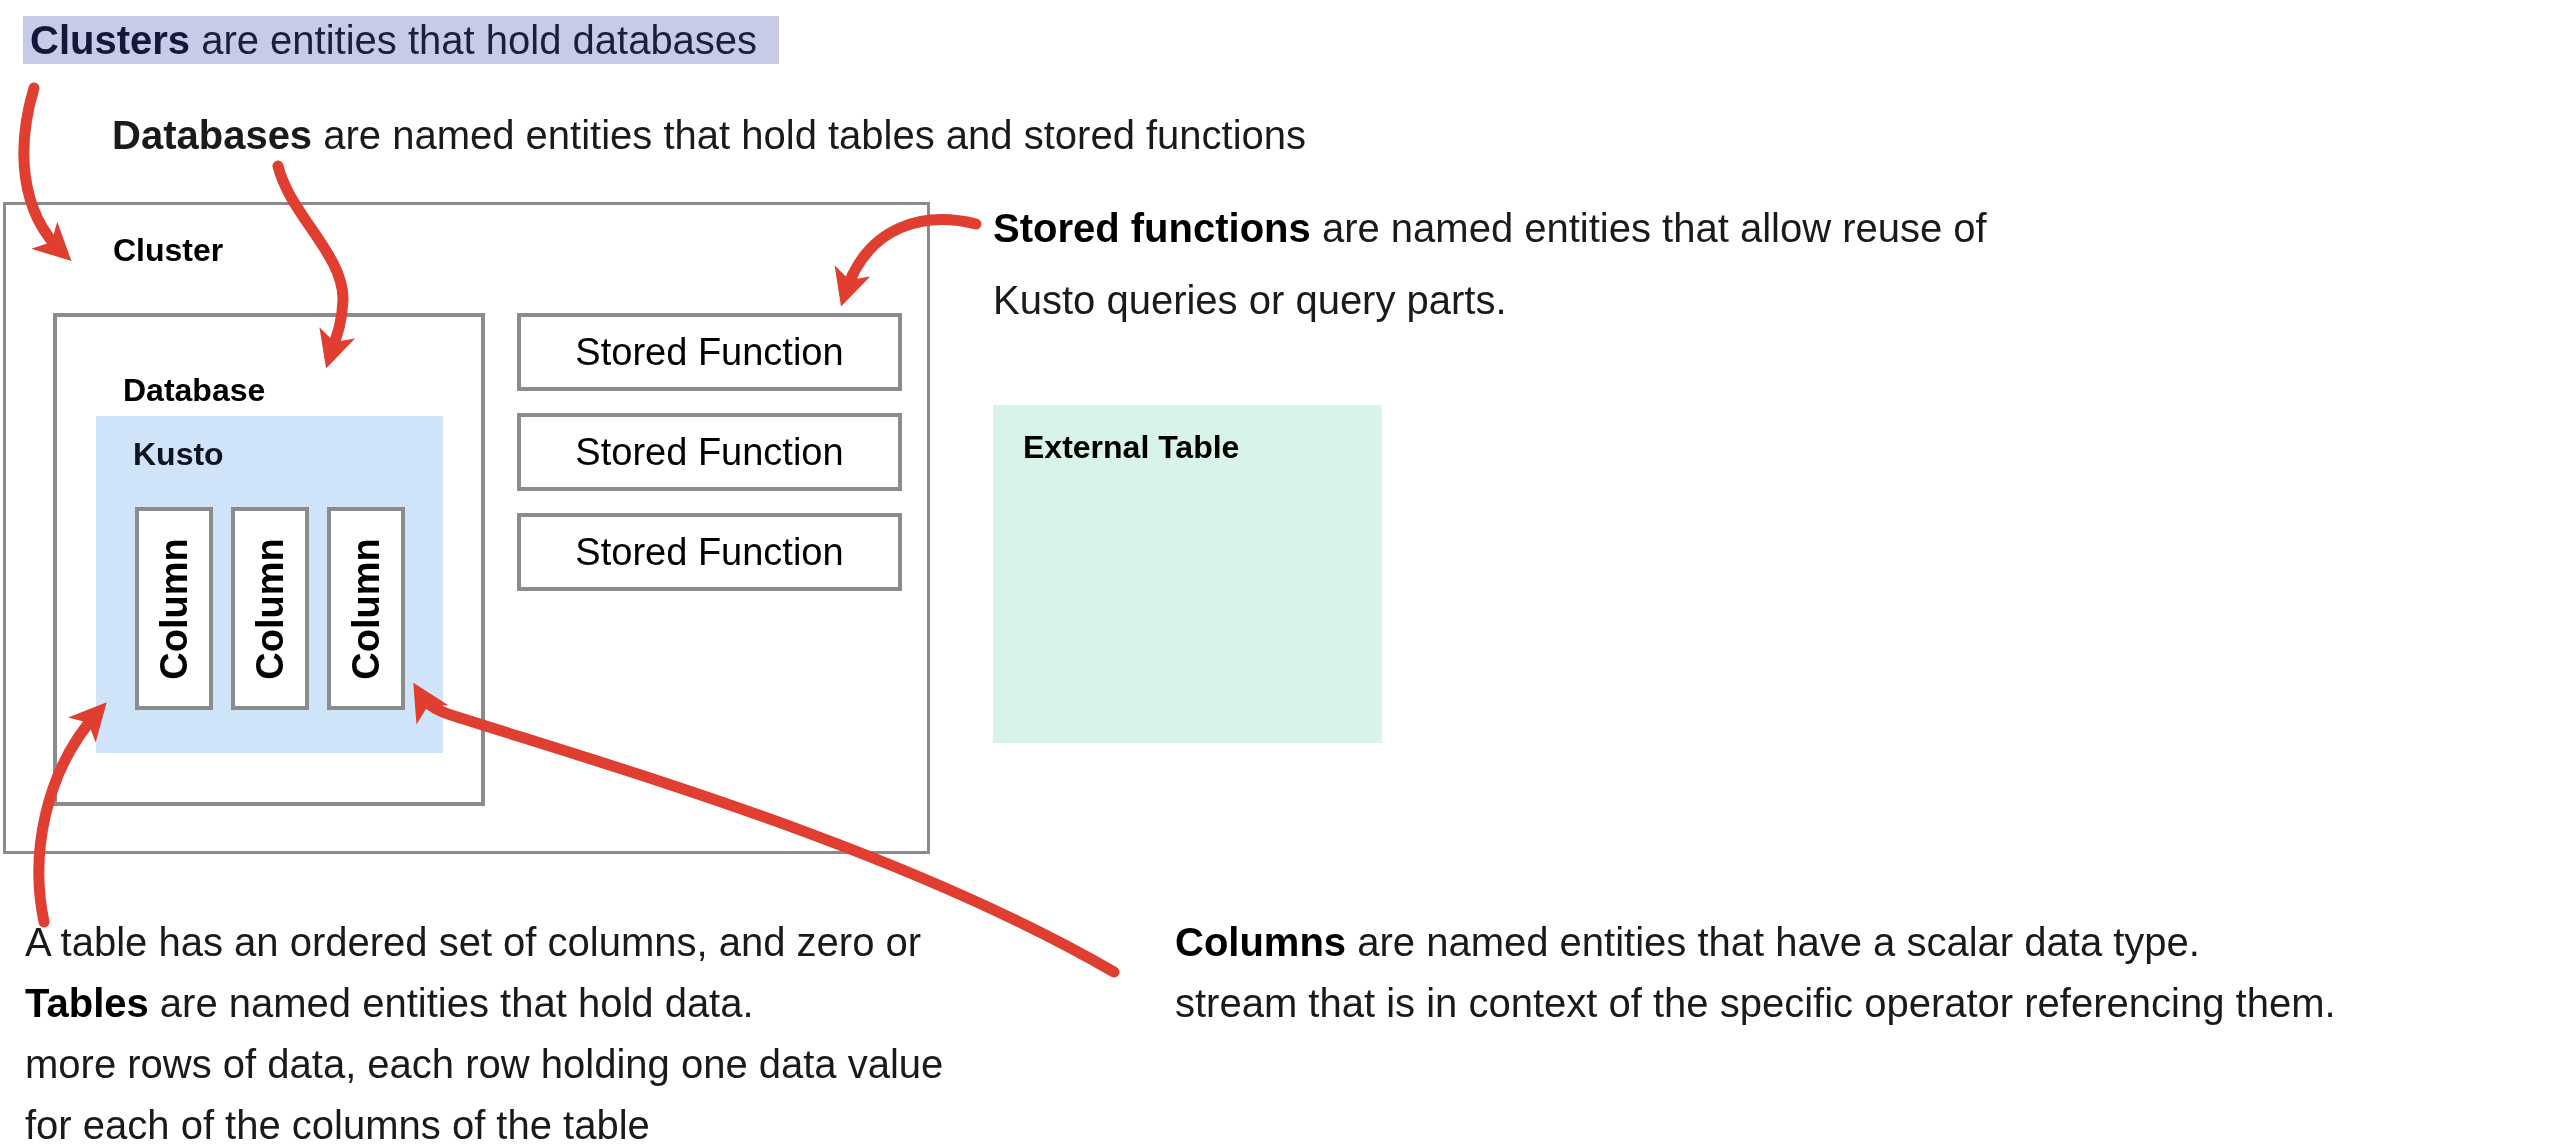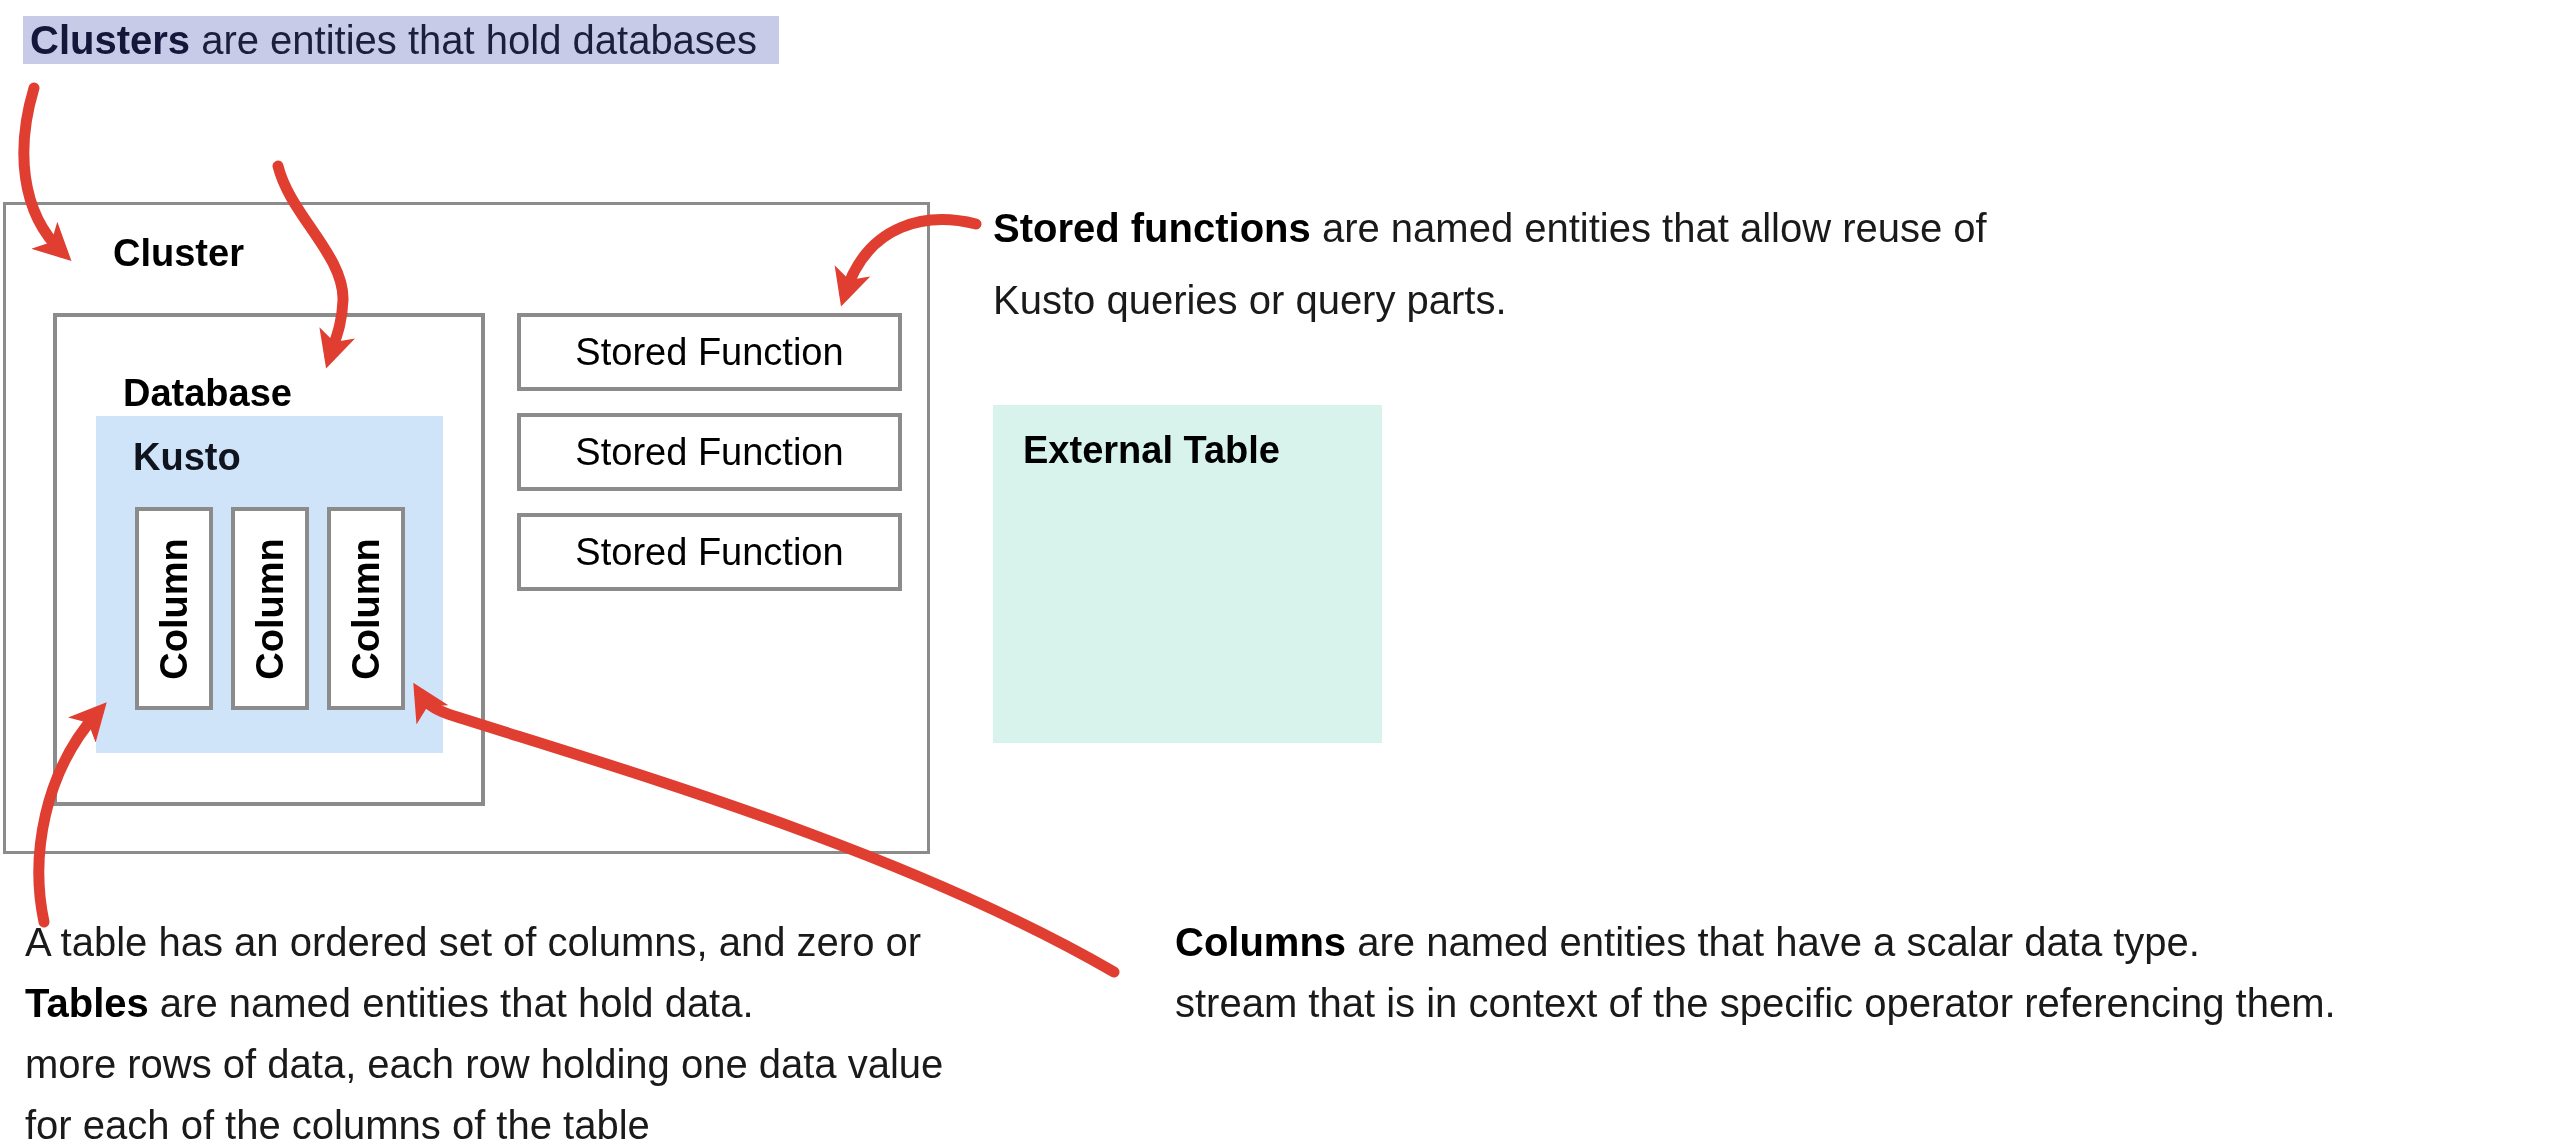--- a/index.html
+++ b/index.html
@@ -29,21 +29,21 @@
   #tables-text{left:25px;top:912px;}
   #columns-text{left:1175px;top:912px;}
   
   .gbox{position:absolute;background:#ffffff;border:4px solid #8b8b8b;box-sizing:border-box;}
   #cluster-box{left:3px;top:202px;width:927px;height:652px;border-width:3px;}
   #database-box{left:53px;top:313px;width:432px;height:493px;}
   #table-box{
     position:absolute;left:96px;top:416px;width:347px;height:337px;
     background:#cfe4f8;box-sizing:border-box;
   }
-  .box-label{position:absolute;font-weight:700;font-size:38px;color:#000;white-space:nowrap;}
+  .box-label{position:absolute;font-weight:700;font-size:32px;color:#000;white-space:nowrap;}
   #cluster-label{left:113px;top:232px;}
   #database-label{left:123px;top:340px;margin-top:32px;}
   #table-label{left:133px;top:436px;color:#10141f;}
   .column-box{
     position:absolute;top:507px;width:78px;height:203px;
     background:#ffffff;border:4px solid #8b8b8b;box-sizing:border-box;
   }
   .column-box .vtext{
     position:absolute;left:50%;top:50%;
     transform:translate(-50%,-50%) rotate(-90deg);
@@ -70,20 +70,23 @@
 </style>
 </head>
 <body>
 
 <div id="stage">
 
   <div id="clusters-line">
     <b>Clusters</b><span> are entities that hold databases</span>
   </div>
 
+  <div id="databases-line">
+    <b>Databases</b><span> are named entities that hold tables and stored functions</span>
+  </div>
 
   <div id="cluster-box" class="gbox"></div>
   <div id="database-box" class="gbox"></div>
   <div id="table-box"></div>
 
   <div id="cluster-label" class="box-label">Cluster</div>
   <div id="database-label" class="box-label">Database</div>
   <div id="table-label" class="box-label">Kusto</div>
 
   <div class="column-box" style="left:135px;">

